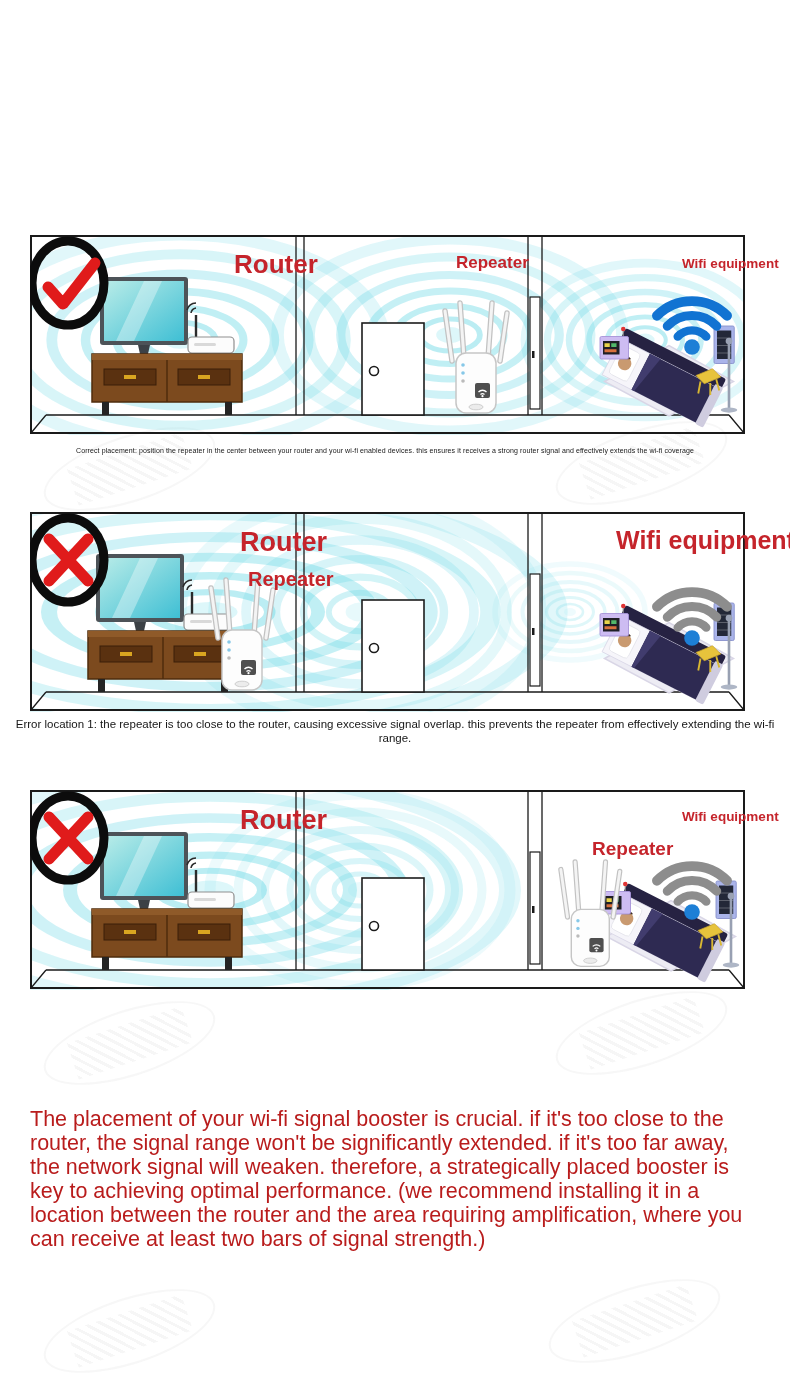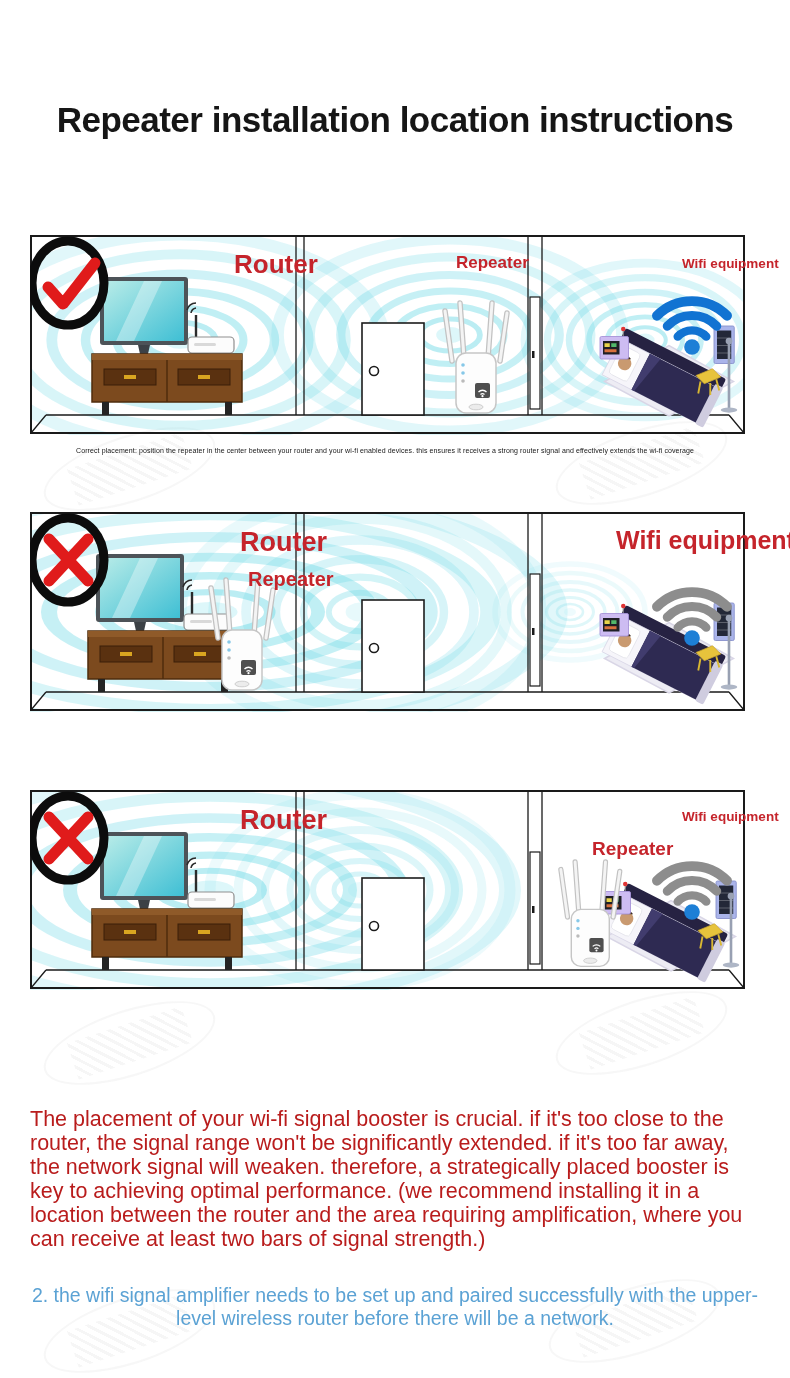--- a/index.html
+++ b/index.html
@@ -157,21 +157,20 @@
     </g>
     <g id="badge-x">
       <ellipse rx="36" ry="42" fill="none" stroke="#0c0c0c" stroke-width="9"></ellipse>
       <path d="M-19,-21 L20,21 M20,-21 L-19,21" stroke="#e01b1b" stroke-width="11" stroke-linecap="round"></path>
     </g>
   </defs>
 </svg>
 
 <div id="page">
 
-  <div class="title">Repeater installation location instructions</div>
 
   <div class="wm" style="left:40px;top:436px"></div>
   <div class="wm" style="left:552px;top:430px"></div>
   <div class="wm" style="left:552px;top:1000px"></div>
   <div class="wm" style="left:40px;top:1010px"></div>
   <div class="wm" style="left:40px;top:1298px"></div>
   <div class="wm" style="left:545px;top:1288px"></div>
 
   <div class="panel" style="top:235px">
     <svg class="scene" viewBox="0 0 715 200">
@@ -206,20 +205,21 @@
       <use href="#bedroom" transform="translate(570,70) scale(0.75)"></use>
       <g style="color:#8d8d8d">
           <use href="#wifiicon" transform="translate(662,126) scale(1.3)"></use>
         </g>
       <use href="#badge-x" transform="translate(38,48)"></use>
     </svg>
     <div class="lbl" style="left:166px;top:17px;font-size:27px">Router</div>
     <div class="lbl" style="left:174px;top:57px;font-size:20px;font-weight:600">Repeater</div>
     <div class="lbl" style="left:542px;top:16px;font-size:25px">Wifi equipment</div>
   </div>
+  <div class="cap cap2">Error location 1: the repeater is too close to the router, causing excessive signal overlap. this prevents the repeater from effectively extending the wi-fi range.</div>
 
   <div class="panel" style="top:790px">
     <svg class="scene" viewBox="0 0 715 200">
       <use href="#ripple" transform="translate(180,100) scale(2.0,1.2)"></use>
       <use href="#ripple" transform="translate(330,100) scale(1.0)" opacity="0.6"></use>
       <use href="#roomframe"></use>
       <use href="#tvunit" transform="translate(62,42)"></use>
       <use href="#door" transform="translate(332,88)"></use>
       <use href="#bedroom" transform="translate(572,70) scale(0.75)"></use>
       <g style="color:#8d8d8d">
@@ -227,15 +227,14 @@
         </g>
       <use href="#repeaterdev" transform="translate(528,70) scale(0.95)"></use>
       <use href="#badge-x" transform="translate(38,48)"></use>
     </svg>
     <div class="lbl" style="left:166px;top:17px;font-size:27px">Router</div>
     <div class="lbl" style="left:608px;top:20px;font-size:13.5px;font-weight:600">Wifi equipment</div>
     <div class="lbl" style="left:518px;top:49px;font-size:19px;font-weight:600">Repeater</div>
   </div>
 
   <div class="expl-body">The placement of your wi-fi signal booster is crucial. if it's too close to the router, the signal range won't be significantly extended. if it's too far away, the network signal will weaken. therefore, a strategically placed booster is key to achieving optimal performance. (we recommend installing it in a location between the router and the area requiring amplification, where you can receive at least two bars of signal strength.)</div>
-  <div class="expl-note">2. the wifi signal amplifier needs to be set up and paired successfully with the upper-level wireless router before there will be a network.</div>
 
 </div>
 
 </body></html>

